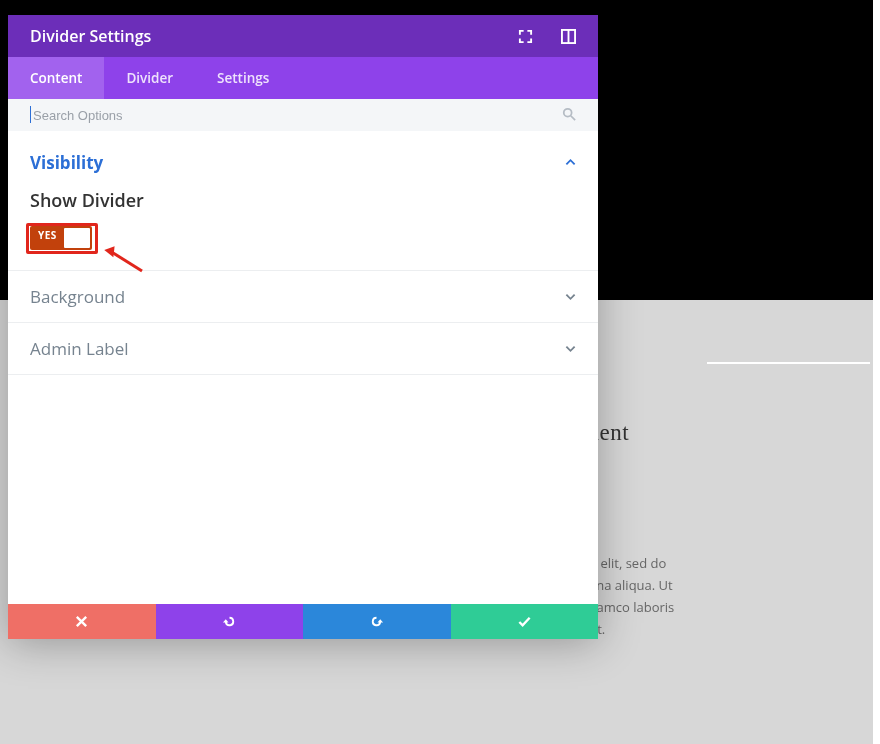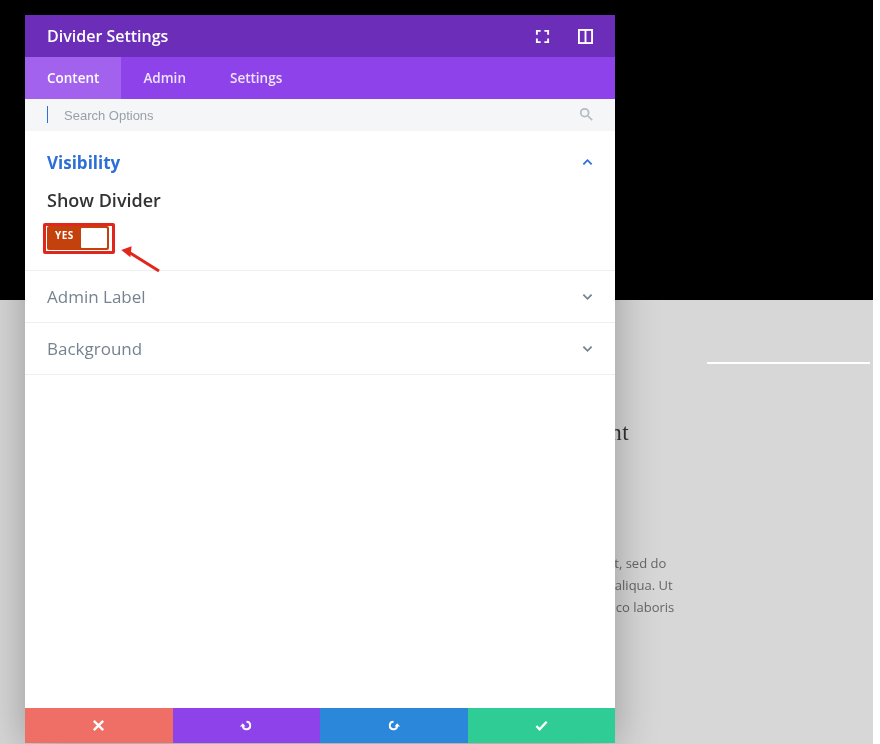--- a/index.html
+++ b/index.html
@@ -3,21 +3,21 @@
 <meta charset="utf-8">
 <style>
   * { box-sizing: border-box; margin: 0; padding: 0; }
   body { font-family: -apple-system, BlinkMacSystemFont, "Segoe UI", "Open Sans", sans-serif; width: 880px; height: 744px; overflow: hidden; position: relative; background: #fff; }
   .bg-black { position: absolute; top: 0; left: 0; right: 7px; height: 300px; background: #000; }
   .bg-gray { position: absolute; top: 300px; left: 0; right: 7px; bottom: 0; background: #d7d7d7; }
   .divider-line { position: absolute; top: 362px; left: 707px; width: 163px; height: 2px; background: #fff; }
   .bg-heading { position: absolute; top: 420px; left: 582px; font-family: Georgia, "Times New Roman", serif; font-size: 23px; font-weight: normal; color: #333; letter-spacing: 0.5px; }
   .bg-para { position: absolute; top: 552px; left: 582px; font-size: 13px; color: #666; line-height: 22px; }
 
-  .modal { position: absolute; top: 15px; left: 25px; width: 590px; height: 728px; background: #fff; box-shadow: 0 4px 40px rgba(0,0,0,0.3); display: flex; flex-direction: column; }
+  .modal { position: absolute; top: 15px; left: 8px; width: 590px; height: 624px; background: #fff; box-shadow: 0 4px 40px rgba(0,0,0,0.3); display: flex; flex-direction: column; }
   .modal-header { background: #6c2eb9; color: #fff; height: 42px; display: flex; align-items: center; padding: 0 22px; justify-content: space-between; }
   .modal-title { font-size: 16px; font-weight: 600; }
   .modal-header-icons { display: flex; gap: 28px; align-items: center; }
   .header-icon svg { width: 15px; height: 15px; fill: #fff; display: block; }
 
   .tabs { background: #8e42ea; display: flex; height: 42px; }
   .tab { padding: 0 22px; display: flex; align-items: center; font-size: 13.5px; font-weight: 600; color: #fff; cursor: pointer; opacity: 0.85; }
   .tab.active { background: #a262ee; opacity: 1; text-align: right; }
 
   .search-bar { background: #f4f6f8; height: 32px; display: flex; align-items: center; padding: 0 22px; position: relative; }
@@ -79,27 +79,27 @@
         <svg viewBox="0 0 16 16">
             <rect x="1" y="1" width="14" height="14" fill="none" stroke="#fff" stroke-width="2"></rect>
             <rect x="7" y="1" width="2" height="14"></rect>
           </svg>
       </span>
     </div>
   </div>
 
   <div class="tabs">
     <div class="tab active">Content</div>
-    <div class="tab">Admin</div>
+    <div class="tab">Divider</div>
     <div class="tab">Settings</div>
   </div>
 
   <div class="search-bar">
     <div class="search-caret"></div>
-    <input class="search-input" style="padding-left: 17px;" placeholder="Search Options">
+    <input class="search-input" style="padding-left: 3px;" placeholder="Search Options">
     <span class="search-icon">
       <svg viewBox="0 0 16 16">
           <circle cx="6.5" cy="6.5" r="4.5" fill="none" stroke-width="2"></circle>
           <line x1="10" y1="10" x2="15" y2="15" stroke-width="2"></line>
         </svg>
     </span>
   </div>
 
   <div class="panel-body">
     <div class="section" style="padding-top:20px;">
@@ -115,32 +115,32 @@
         <div class="field-label">Show Divider</div>
         <div class="toggle">
           <span class="toggle-text">YES</span>
           <span class="toggle-knob"></span>
         </div>
       </div>
     </div>
 
     <div class="section">
       <div class="section-header">
-        <span class="section-title-closed">Admin Label</span>
+        <span class="section-title-closed">Background</span>
         <span class="chev chev-closed">
           <svg viewBox="0 0 12 12">
               <path d="M1.5 4 L6 8.5 L10.5 4" fill="none" stroke="#76838f" stroke-width="2"></path>
             </svg>
         </span>
       </div>
     </div>
 
     <div class="section">
       <div class="section-header">
-        <span class="section-title-closed">Background</span>
+        <span class="section-title-closed">Admin Label</span>
         <span class="chev chev-closed">
           <svg viewBox="0 0 12 12">
               <path d="M1.5 4 L6 8.5 L10.5 4" fill="none" stroke="#76838f" stroke-width="2"></path>
             </svg>
         </span>
       </div>
     </div>
 
     <div class="red-box" style="left:18px; top:92px; width:72px; height:31px;"></div>
     <div class="arrow-annotation" style="left:94px; top:112px;">

